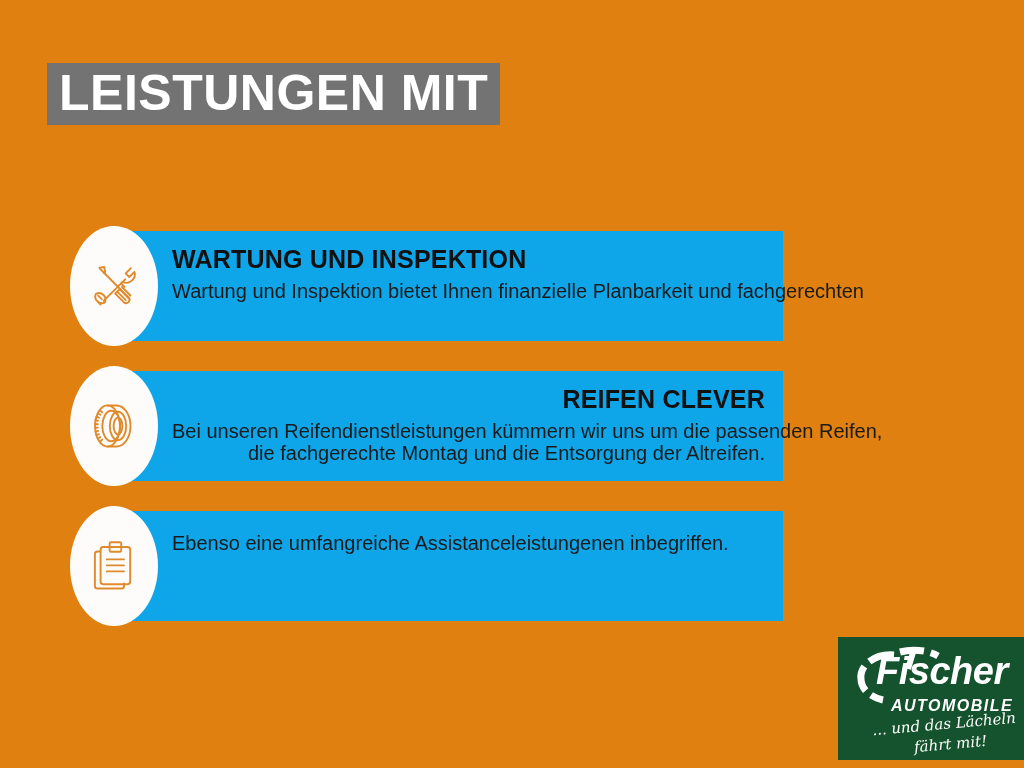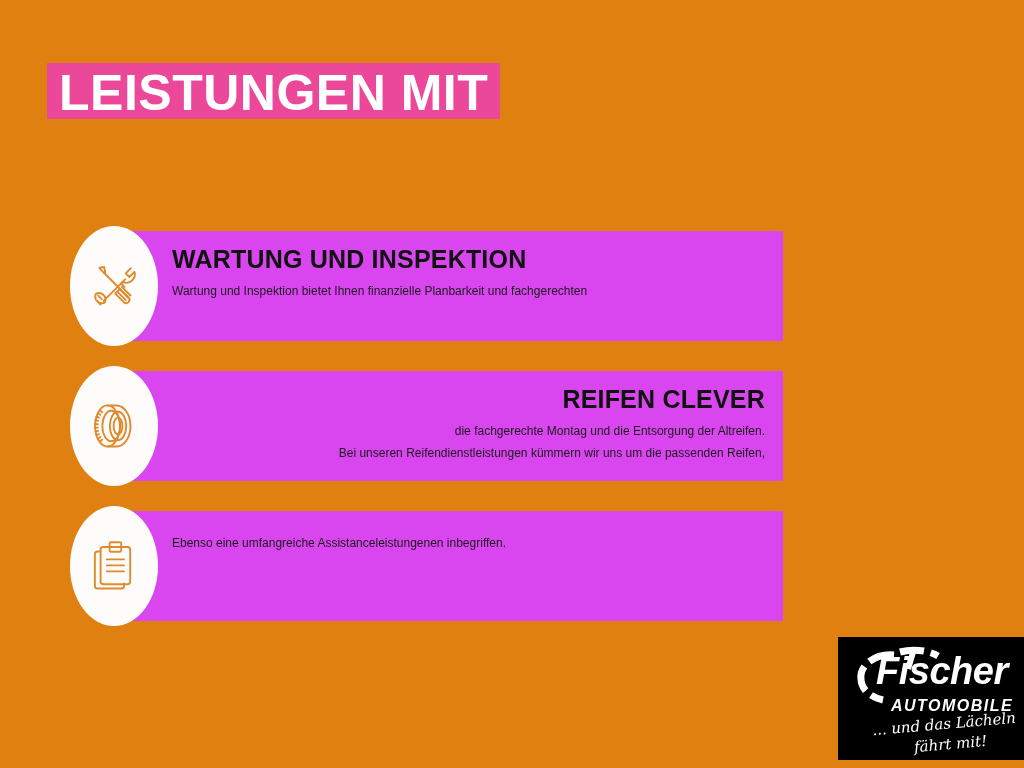--- a/index.html
+++ b/index.html
@@ -11,38 +11,38 @@
   }
 
   
   .title-block {
     position:absolute;
     left:47px;
     top:63px;
   }
   .title-line {
     display:inline-block;
-    background:#ec4899;
+    background:#737373;
     color:#FFFFFF;
     font-weight:bold;
     font-size:50px;
     line-height:52px;
     letter-spacing:0.5px;
-    padding:4px 12px 0 12px;
+    padding:4px 12px 6px 12px;
     white-space:nowrap;
   }
   .title-line-2-wrap { margin-top:10px; }
 
   
   .card {
     position:absolute;
     left:100px;
     width:683px;
     height:110px;
-    background:#d946ef;
+    background:#0ea5e9;
   }
   #card-0 { top:231px; }
   #card-1 { top:371px;text-align:right; }
   #card-2 { top:511px; }
 
   .card-icon-circle {
     position:absolute;
     left:-30px;
     top:-5px;
     width:88px;
@@ -64,34 +64,34 @@
   .card-title {
     font-size:25px;
     font-weight:bold;
     color:#111111;
     letter-spacing:0.2px;
     line-height:28px;
     white-space:nowrap;
   }
   .card-desc {
     margin-top:7px;
-    font-size:12px;
+    font-size:20px;
     line-height:22px;
     color:#1A1A1A;
   }
   .card-desc span { display:block; white-space:nowrap; }
 
   
   .logo-box {
     position:absolute;
     left:838px;
     top:637px;
     width:186px;
     height:123px;
-    background:#000000;
+    background:#14532d;
     overflow:hidden;
     text-decoration:underline;
   }
   .logo-mark {
     position:absolute;
     left:10px;
     top:8px;
     width:168px;
     height:68px;
   }
@@ -181,22 +181,22 @@
         <ellipse cx="31.0" cy="27" rx="8.2" ry="14.2"></ellipse>
         <ellipse cx="31.0" cy="27" rx="4.4" ry="8.4"></ellipse>
 
         <path d="M8.3 21.3 l2.6 0.5 M8.1 25.0 l2.7 0.3 M8.1 28.8 l2.7 -0.2 M8.5 32.5 l2.6 -0.6 M9.4 36.1 l2.5 -1.0 M9.5 17.7 l2.5 1.0 M11.0 14.3 l2.3 1.4 M11.1 39.5 l2.3 -1.4 M13.2 42.5 l2.0 -1.9 M13.1 11.4 l2.0 1.9"></path>
       </svg>
     </span>
   </div>
   <div class="card-text">
     <div class="card-title">REIFEN CLEVER</div>
     <div class="card-desc">
+      <span>Bei unseren Reifendienstleistungen kümmern wir uns um die passenden Reifen,</span>
       <span>die fachgerechte Montag und die Entsorgung der Altreifen.</span>
-      <span>Bei unseren Reifendienstleistungen kümmern wir uns um die passenden Reifen,</span>
     </div>
   </div>
 </div>
 
 <div class="card" id="card-2">
   <div class="card-icon-circle">
     <span>
       <svg width="52" height="54" viewBox="0 0 52 54" fill="none" stroke="#E08A2E" stroke-width="1.9" stroke-linecap="round" stroke-linejoin="round">
 
         <path d="M12.5 12.5 h-3.0 a2.6 2.6 0 0 0 -2.6 2.6 v31.8 a2.6 2.6 0 0 0 2.6 2.6 h24.0 a2.6 2.6 0 0 0 2.6 -2.6 v-2.4"></path>

